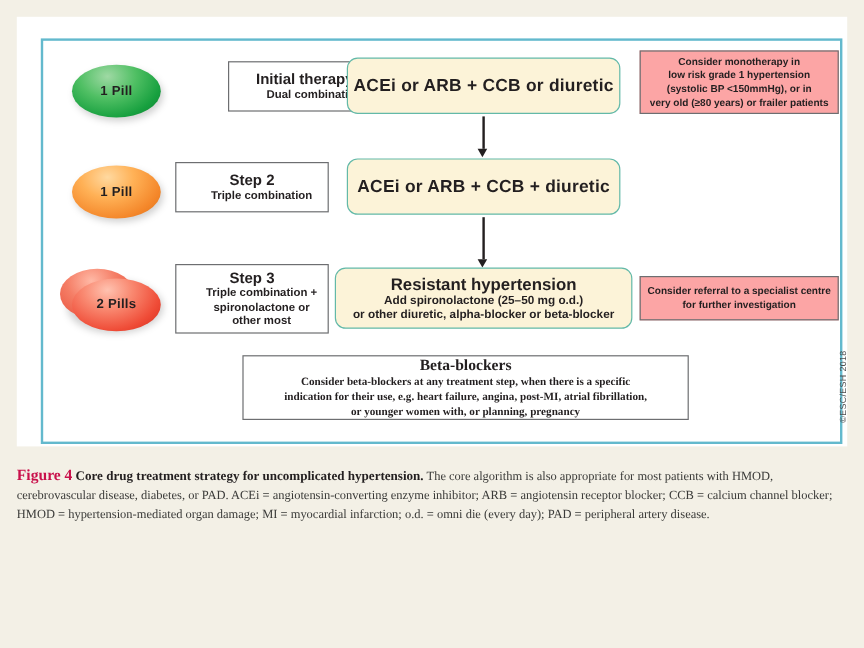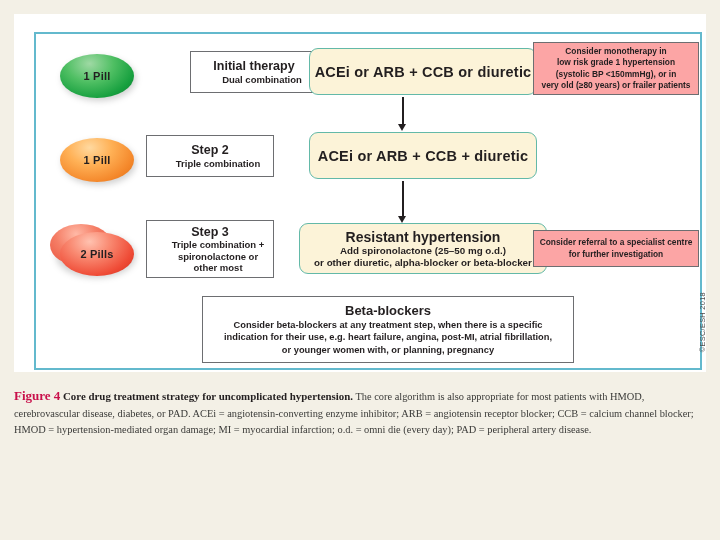--- a/index.html
+++ b/index.html
@@ -56,21 +56,21 @@
     color:#231f20;text-align:center;
   }
   .step-title{font-size:12.5px;font-weight:bold;line-height:1.15;}
   .step-sub{font-size:9.5px;font-weight:bold;line-height:1.18;padding-left:16px;}
   
   .treat-box{
     position:absolute;background:#fcf3d8;
     border:1.5px solid #63b9a8;border-radius:9px;
     box-sizing:border-box;
     display:flex;flex-direction:column;align-items:center;justify-content:center;
-    text-align:center;color:#231f20;margin-left:20px;
+    text-align:center;color:#231f20;
   }
   .treat-main{font-size:14.5px;font-weight:bold;letter-spacing:.2px;}
   .treat-title{font-size:14px;font-weight:bold;}
   .treat-sub{font-size:9.8px;font-weight:bold;line-height:1.22;}
   
   .note-box{
     position:absolute;background:#fca5a5;
     border:1px solid #6d6e71;box-sizing:border-box;
     display:flex;align-items:center;justify-content:center;
     text-align:center;color:#231f20;
@@ -186,21 +186,21 @@
         <div class="treat-sub">or other diuretic, alpha-blocker or beta-blocker</div>
       </div>
 
       <div class="note-box" style="left:497px;top:196px;width:166px;height:37px;">
         <div>
           <div>Consider referral to a specialist centre</div>
           <div>for further investigation</div>
         </div>
       </div>
 
-      <div id="beta-box" style="left:166px;top:262px;width:372px;height:67px;">
+      <div id="beta-box" style="left:166px;top:262px;width:372px;height:54px;font-family:Liberation Serif, serif;">
         <div id="beta-title">Beta-blockers</div>
         <div class="beta-line">Consider beta-blockers at any treatment step, when there is a specific</div>
         <div class="beta-line">indication for their use, e.g. heart failure, angina, post-MI, atrial fibrillation,</div>
         <div class="beta-line">or younger women with, or planning, pregnancy</div>
       </div>
 
       <div id="copyright">©ESC/ESH 2018</div>
 
     </div>
   </div>

